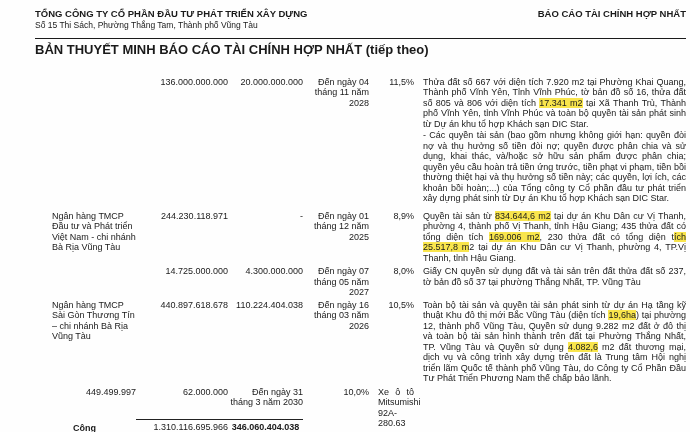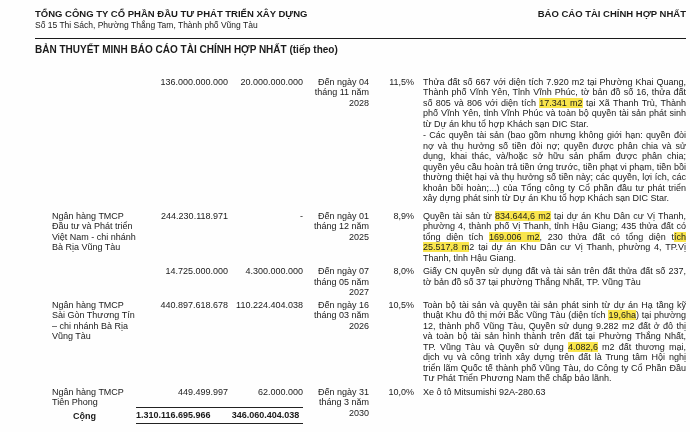--- a/index.html
+++ b/index.html
@@ -14,21 +14,21 @@
     line-height: 10.5px;
     padding: 8px 4px 16px 35px;
     overflow: hidden;
   }
   .doc-header { display: flex; justify-content: space-between; align-items: flex-start; }
   .hdr-left  { text-align: left; }
   .hdr-right { text-align: right; }
   .company-name, .report-title { font-weight: bold; font-size: 9.5px; line-height: 12px; }
   .company-address, .report-period { font-size: 8.5px; line-height: 11px; }
   .header-rule { border: 0; border-top: 1.7px solid #1b1b1b; margin: 7px 0 6px 0; }
-  .section-title { font-weight: bold; font-size: 10px; margin-bottom: 21px; }
+  .section-title { font-weight: bold; font-size: 13px; margin-bottom: 21px; }
 
   .tbl { }
   .row {
     display: grid;
     grid-template-columns: 101px 92px 75px 66px 45px 272px;
     margin-bottom: 2px;
   }
   .row.first { margin-bottom: 6px; }
   .cell { vertical-align: top; }
   .bank { padding-left: 17px; }
@@ -45,21 +45,21 @@
     margin-top: -13px;
     position: relative;
   }
   .total-label { font-weight: bold; padding-left: 38px; padding-top: 4px; }
   .total-amounts {
     border-top: 1.4px solid #222;
     border-bottom: 1.4px solid #222;
     display: flex;
     padding: 2px 0;
   }
-  .total-a1 { width: 92px; text-align: left; font-weight: bold; }
+  .total-a1 { width: 92px; text-align: right; font-weight: normal; }
   .total-a2 { width: 75px; text-align: center; font-weight: bold; }
 </style>
 </head>
 <body>
 
 <div class="page">
 
   <div class="doc-header">
     <div class="hdr-left">
       <div class="company-name">TỔNG CÔNG TY CỔ PHẦN ĐẦU TƯ PHÁT TRIỂN XÂY DỰNG</div>
@@ -110,21 +110,20 @@
         <div class="cell bank">Ngân hàng TMCP Sài Gòn Thương Tín – chi nhánh Bà Rịa Vũng Tàu</div>
         <div class="cell num">440.897.618.678</div>
         <div class="cell num">110.224.404.038</div>
         <div class="cell date">Đến ngày 16 tháng 03 năm 2026</div>
         <div class="cell rate">10,5%</div>
         <div class="cell desc">
           <p><span>Toàn bộ tài sản và quyền tài sản phát sinh từ dự án Hạ tầng kỹ thuật Khu đô thị mới Bắc Vũng Tàu (diện tích </span><span class="hl">19,6ha</span><span>) tại phường 12, thành phố Vũng Tàu, Quyền sử dụng 9.282 m2 đất ở đô thị và toàn bộ tài sản hình thành trên đất tại Phường Thắng Nhất, TP. Vũng Tàu và Quyền sử dụng </span><span class="hl">4.082,6</span><span> m2 đất thương mại, dịch vụ và công trình xây dựng trên đất là Trung tâm Hội nghị triển lãm Quốc tế thành phố Vũng Tàu, do Công ty Cổ Phần Đầu Tư Phát Triển Phương Nam thế chấp bảo lãnh.</span></p>
         </div>
       </div>
       <div class="row">
-        <div class="cell bank">Ngân hàng TMCP Tiên Phong</div>
         <div class="cell num">449.499.997</div>
         <div class="cell num">62.000.000</div>
         <div class="cell date">Đến ngày 31 tháng 3 năm 2030</div>
         <div class="cell rate">10,0%</div>
         <div class="cell desc">
           <p><span>Xe ô tô Mitsumishi 92A-280.63</span></p>
         </div>
       </div>
     </div>
 

